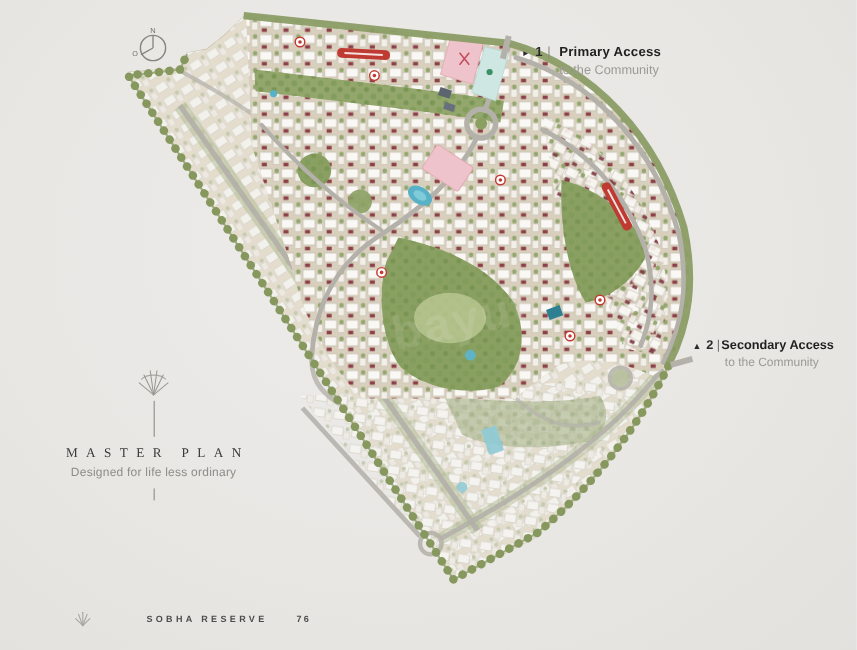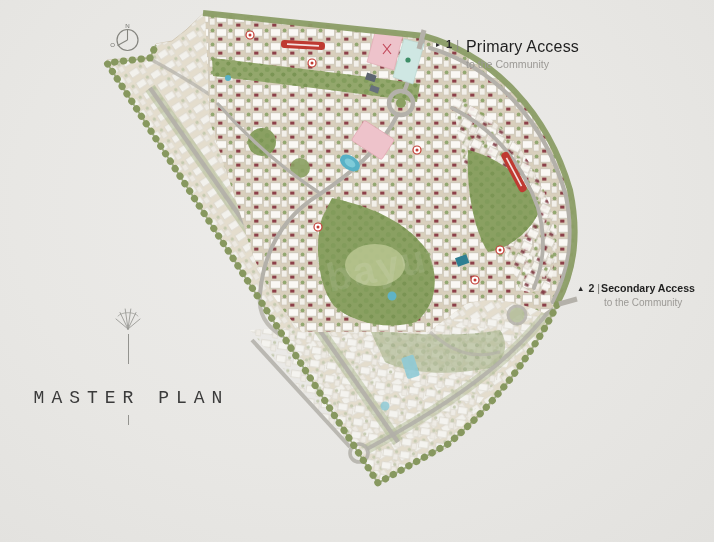--- a/index.html
+++ b/index.html
@@ -10,38 +10,38 @@
     color:#222;
   }
   .plan{position:absolute;left:0;top:0;}
   svg text{font-family:"Liberation Sans", sans-serif;}
 
   
   .note{position:absolute;display:flex;align-items:flex-start;line-height:1.15;}
   .note .arrow{font-size:8px;color:#2a2a2a;margin-top:2px;}
   .note .num{font-size:11px;font-weight:bold;color:#2a2a2a;margin:0 4px 0 6px;}
   .note .div{font-size:11px;color:#8b8b88;font-weight:300;margin-right:7px;}
-  .note .txt .t{font-size:16px;font-weight:normal;color:#1f1f1f;letter-spacing:.2px;text-align:right;}
+  .note .txt .t{font-size:11px;font-weight:bold;color:#1f1f1f;letter-spacing:.2px;text-align:right;}
   .note .txt .s{font-size:10.6px;color:#9c9a96;margin-top:2px;}
   .note2{position:absolute;line-height:1.2;}
   .note2 .row{display:flex;align-items:center;}
   .note2 .arrow{font-size:7.5px;color:#2a2a2a;margin-right:4px;}
   .note2 .num{font-size:10.6px;font-weight:bold;color:#2a2a2a;margin-right:3px;}
   .note2 .div{font-size:10.6px;color:#6e6e6a;margin-right:1px;}
   .note2 .t{font-size:10.6px;font-weight:bold;color:#1f1f1f;text-align:center;}
   .note2 .s{font-size:10px;color:#9c9a96;margin:2px 0 0 27px;}
 
   
   .titleblock{position:absolute;left:26px;top:308px;width:204px;text-align:center;}
   .titleblock .shell{display:block;margin:0 auto;}
   .vline{width:1px;background:#93938f;margin:4px auto 0;}
   .vline.top{height:30px;}
   .vline.bottom{height:10px;margin-top:7px;}
   .mp-heading{
-    margin-top:24px;font-family:Liberation Mono, monospace;font-size:18px;
+    margin-top:8px;font-family:Liberation Serif, serif;font-size:11px;
     letter-spacing:7px;color:#3b3b3b;text-indent:7px;white-space:nowrap;
   }
   .mp-tagline{margin-top:5px;font-size:10px;color:#8e8c88;letter-spacing:.2px;}
 
   
   .footer{position:absolute;left:60px;top:509px;display:flex;align-items:center;}
   .footer .brand{margin-left:44px;font-size:7.5px;font-weight:bold;letter-spacing:2.8px;color:#4c4c4a;}
   .footer .pagenum{margin-left:24px;font-size:7.5px;font-weight:bold;letter-spacing:2px;color:#4c4c4a;}
 </style>
 </head>
@@ -230,17 +230,31 @@
           <path d="M15 21 L7 4.5"></path>
           <path d="M15 21 L12.2 1"></path>
         <path d="M15 21 L17.8 1"></path>
           <path d="M15 21 L23 4.5"></path>
           <path d="M15 21 L27 11"></path>
         <path d="M5 8 C9 3.5 21 3.5 25 8" opacity="0.8"></path>
       </g>
     </svg>
     <div class="vline top"></div>
     <div class="mp-heading">MASTER PLAN</div>
+    <div class="mp-tagline">Designed for life less ordinary</div>
     <div class="vline bottom"></div>
   </div>
 
+  <div class="footer">
+    <svg width="18" height="13" viewBox="0 0 30 22">
+      <g stroke="#a9a7a3" stroke-width="1.6" fill="none" stroke-linecap="round">
+        <path d="M15 21 L5 11"></path>
+          <path d="M15 21 L9 5"></path>
+          <path d="M15 21 L15 2"></path>
+        <path d="M15 21 L21 5"></path>
+          <path d="M15 21 L25 11"></path>
+      </g>
+    </svg>
+    <span class="brand">SOBHA RESERVE</span>
+    <span class="pagenum">76</span>
+  </div>
 
 </div>
 
 </body></html>

